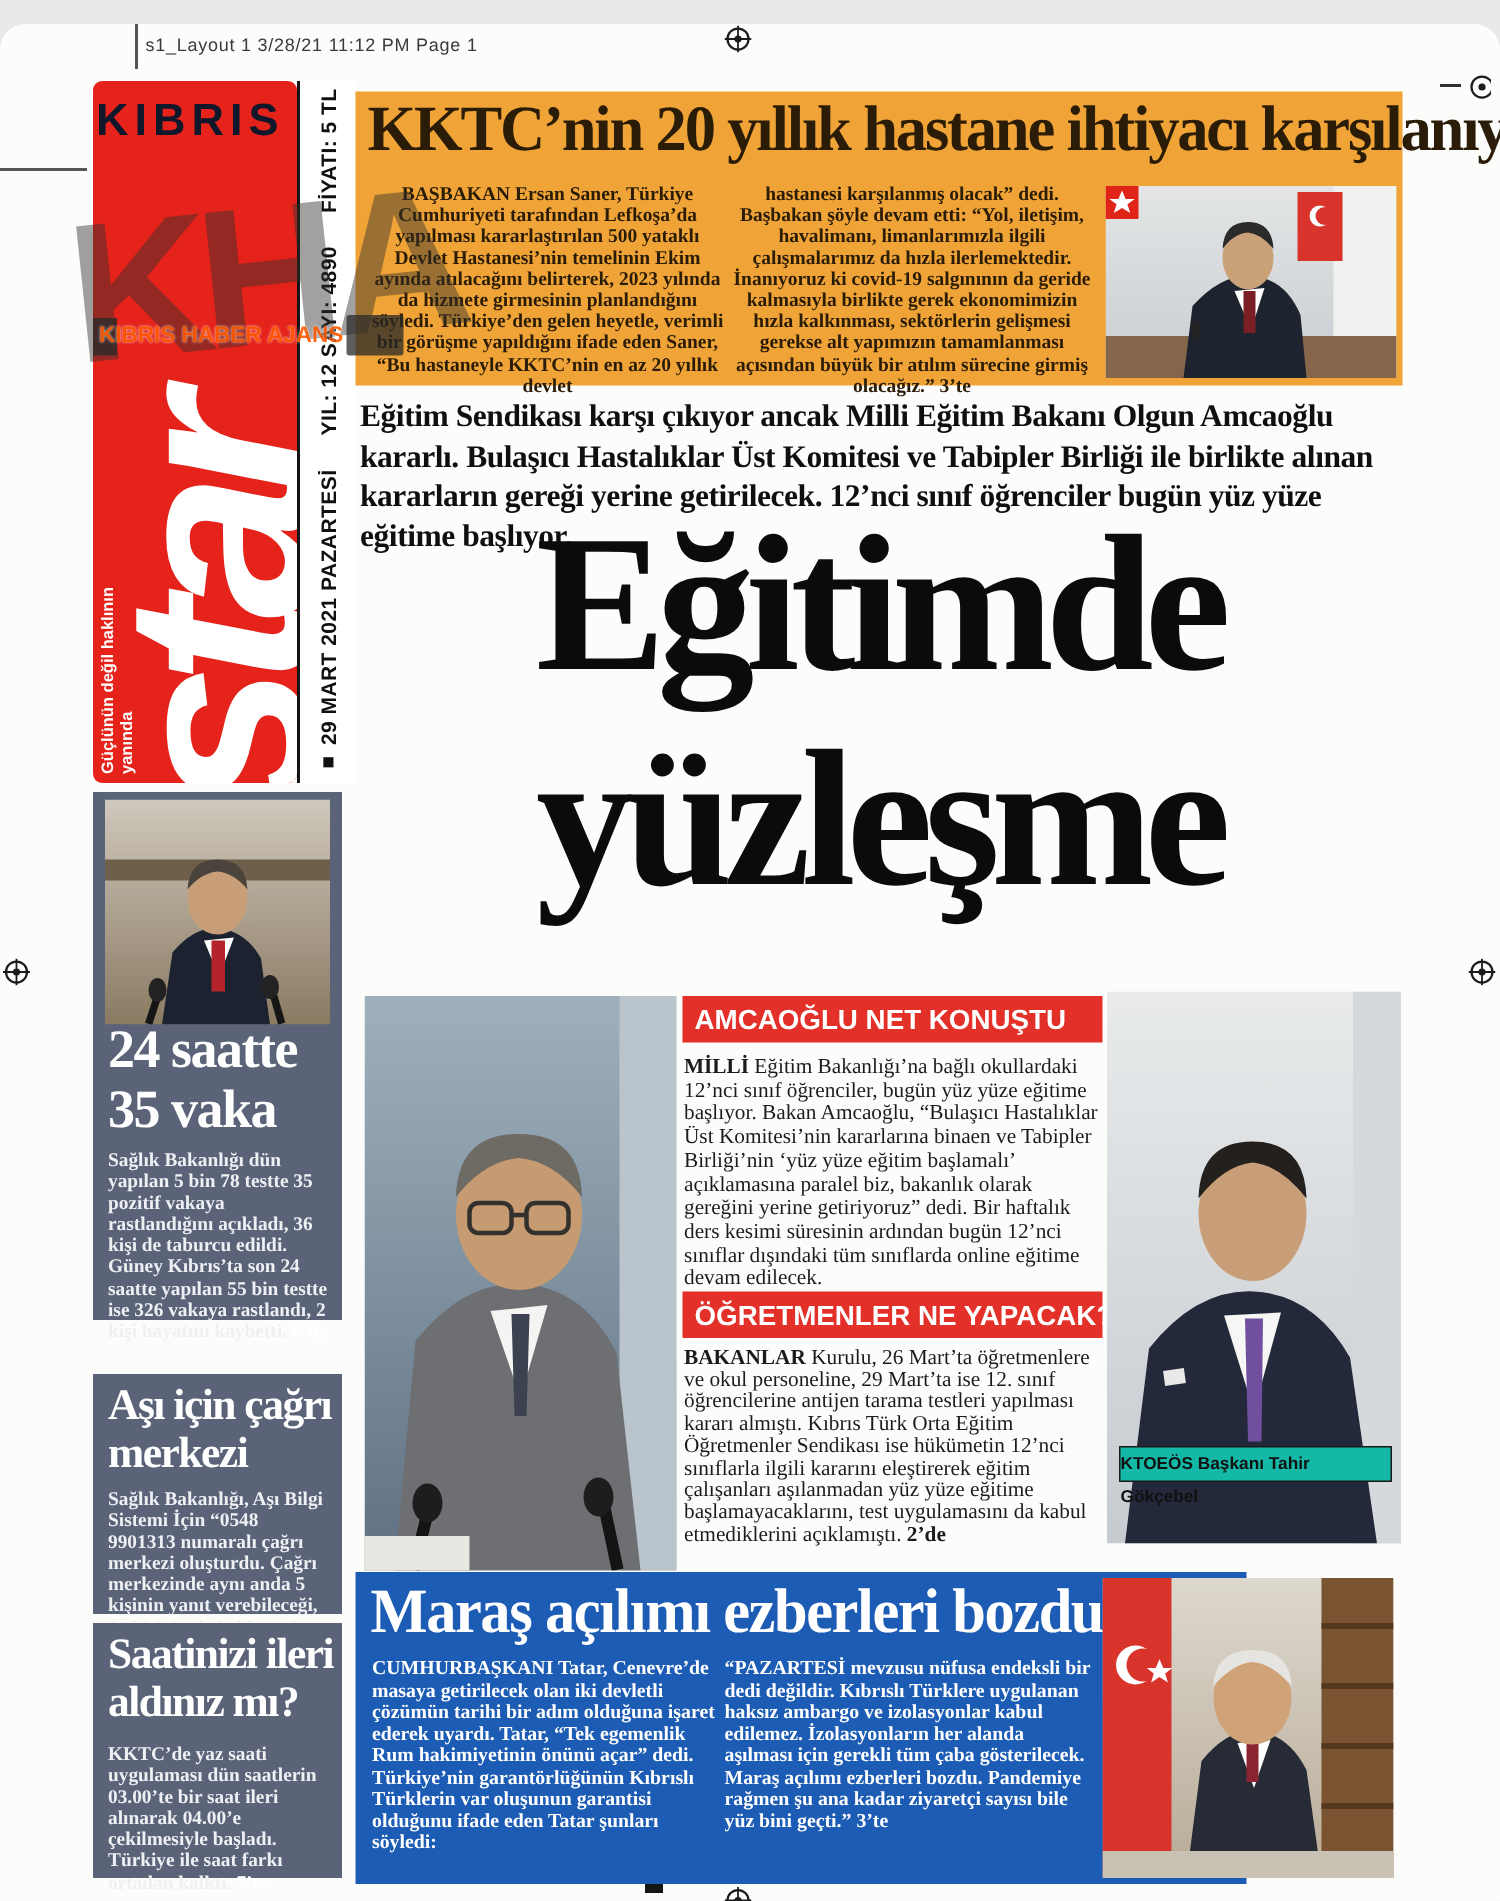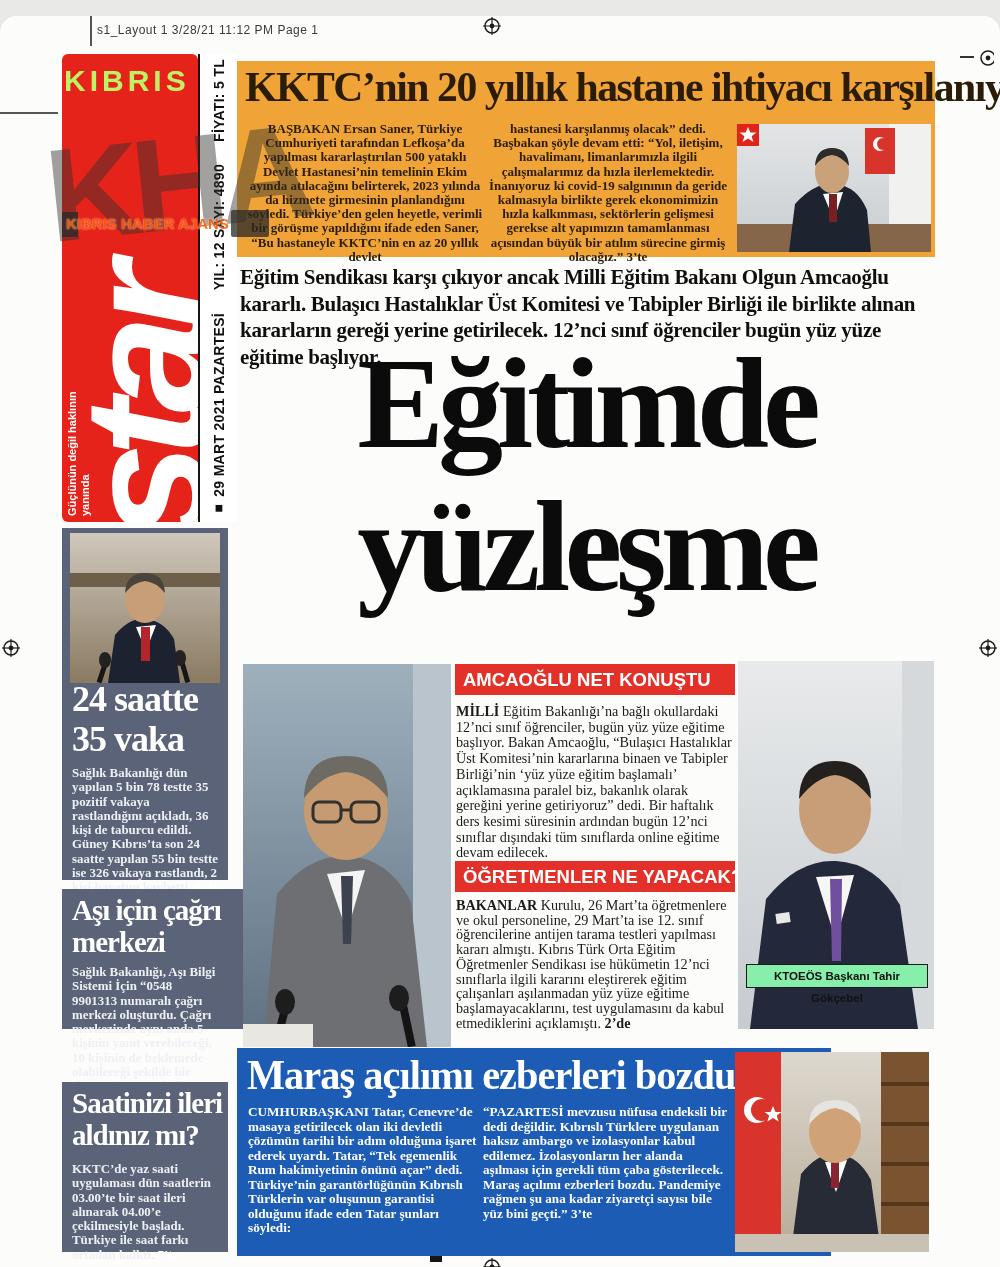--- a/index.html
+++ b/index.html
@@ -13,21 +13,21 @@
   .crop-h{left:0;top:96px;width:58px;height:1.5px;background:#555;}
   .crop-dash{left:960px;top:40px;width:14px;height:2px;background:#333;}
   .blacksq{left:430px;top:1237px;width:12px;height:9px;background:#161616;}
   .reg{width:18px;height:18px;}
 
   
   .masthead{left:62px;top:38px;width:136px;height:468px;background:#e5231b;border-radius:6px;overflow:hidden;}
   .vup{writing-mode:vertical-rl;transform:rotate(180deg);}
   .star-big{position:absolute;right:-16px;top:-14px;height:500px;color:#fff;
             font:italic 900 175px "Liberation Sans",sans-serif;letter-spacing:-14px;line-height:.78;}
-  .kibris{position:absolute;left:2px;top:10px;height:220px;color:#bef264;
+  .kibris{position:absolute;left:2px;top:10px;height:220px;color:#0f172a;
           font:800 30px "Liberation Sans",sans-serif;letter-spacing:4px;}
   .slogan{position:absolute;left:4px;bottom:6px;height:160px;color:#fff;
           font:700 11px/1.2 "Liberation Sans",sans-serif;}
   .wm-kha{left:46px;top:92px;z-index:30;color:rgba(48,46,44,.45);
           font:900 132px "Liberation Sans",sans-serif;letter-spacing:-9px;
           transform:rotate(-6deg);pointer-events:none;}
   .wm-band{left:66px;top:199px;z-index:31;color:#ff5a00;opacity:.9;white-space:nowrap;
            font:800 15px "Liberation Sans",sans-serif;text-shadow:0 0 2px rgba(255,255,255,.9);}
   .wm-chip{left:62px;top:196px;width:16px;height:25px;background:rgba(40,40,40,.8);z-index:30;}
   .wm-blob{left:231px;top:194px;width:38px;height:27px;background:rgba(40,40,40,.75);z-index:30;border-radius:2px;}
@@ -52,41 +52,41 @@
   
   .kicker{left:240px;top:248px;width:694px;color:#0f0f0f;
           font:700 21px/1.27 "Liberation Serif",serif;letter-spacing:-.3px;}
   .mainhead{left:237px;top:316px;width:698px;text-align:center;color:#0b0b0b;
             font:900 130px/1.1 "Liberation Serif",serif;letter-spacing:-6px;}
   .mainhead span{display:block;}
 
   
   .sb{left:62px;width:166px;background:#5a6377;}
   .sb1{top:512px;height:352px;}
-  .sb2{top:873px;height:140px;padding-left:44px;}
+  .sb2{top:900px;height:160px;}
   .sb3{top:1066px;height:170px;}
   .sb-photo{position:absolute;left:8px;top:5px;width:150px;height:150px;}
   .sb-head{position:absolute;left:10px;color:#fff;font:700 36px/1.1 "Liberation Serif",serif;letter-spacing:-1px;}
   .sb-head.sm{font-size:29px;}
   .sb-text{position:absolute;left:10px;width:148px;color:#eef0f4;
            font:600 12.9px/14.3px "Liberation Serif",serif;}
   .sb-text b{color:#fff;}
 
   
   .photo2{left:243px;top:648px;width:208px;height:383px;}
   .banner{left:455px;width:280px;height:31px;background:#e3312a;color:#fff;box-sizing:border-box;
           font:800 18.5px/31px "Liberation Sans",sans-serif;padding-left:8px;white-space:nowrap;}
   .b1{top:648px;} .b2{top:845px;}
   .sectext{left:456px;width:279px;color:#1b1b1b;font:400 14.2px/15.7px "Liberation Serif",serif;}
   .s1{top:688px;} .s2{top:882px;line-height:14.7px;}
   .sectext b{font-weight:800;}
 
   .photo3{left:738px;top:645px;width:196px;height:368px;}
-  .caption{left:746px;top:948px;width:180px;height:22px;background:#86efac;border:1.5px solid #1a1a1a;
-           text-align:center;font:700 11.5px/22px "Liberation Sans",sans-serif;color:#111;}
+  .caption{left:746px;top:948px;width:180px;height:22px;background:#14b8a6;border:1.5px solid #1a1a1a;
+           font:700 11.5px/22px "Liberation Sans",sans-serif;color:#111;}
 
   
   .bluebox{left:237px;top:1032px;width:594px;height:208px;background:#1c5cb4;}
   .blue-head{position:absolute;left:10px;top:3px;width:490px;color:#fff;white-space:nowrap;
              font:800 42px "Liberation Serif",serif;letter-spacing:-1px;
              transform:scaleX(.96);transform-origin:left;}
   .blue-col{position:absolute;top:57px;color:#fff;font:600 13.2px/14.5px "Liberation Serif",serif;}
   .bc1{left:11px;width:230px;} .bc2{left:246px;width:246px;}
   .blue-col b{font-weight:800;}
   .photo4{position:absolute;left:498px;top:4px;width:194px;height:200px;}

